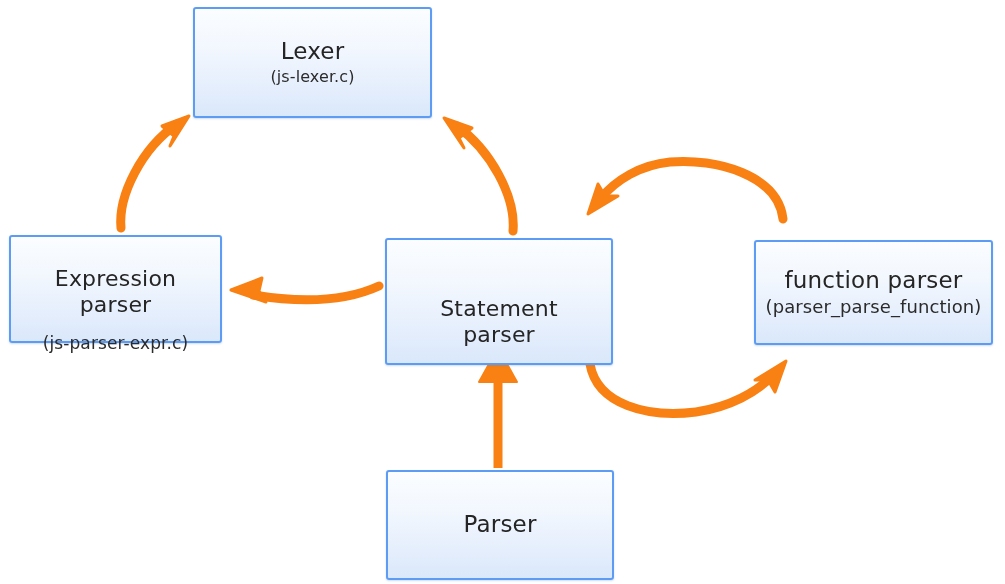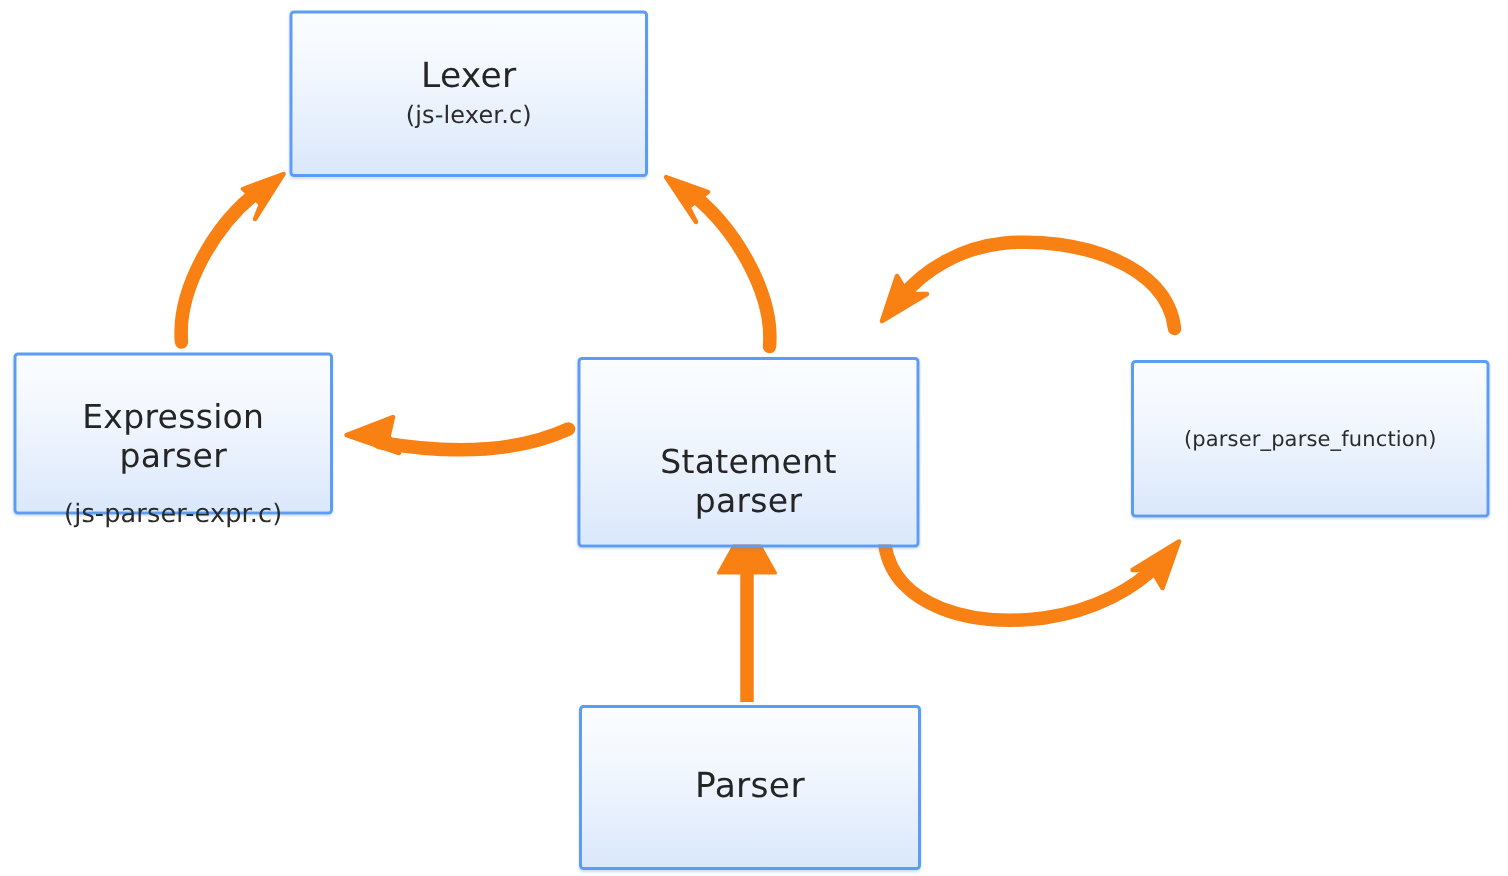--- a/index.html
+++ b/index.html
@@ -50,21 +50,21 @@
   }
   .node .subtitle {
     font-size: 16px;
     line-height: 1.2;
     letter-spacing: 0.1px;
     color: #2b2b2b;
     margin-top: 2px;
   }
   .node.compact .title { font-size: 22px; margin-top: 41px; }
   .node.compact .subtitle { font-size: 17px; margin-top: 15px; }
-  .node.wide .subtitle { font-size: 14px; }
+  .node.wide .subtitle { font-size: 18px; }
 </style>
 </head>
 <body>
 
 <div id="canvas">
 
   <svg id="arrow-layer" viewBox="0 0 1005 584" width="1005" height="584" xmlns="http://www.w3.org/2000/svg">
 
     <g>
       <path d="M 121 228 C 118 195 142 148 177 124" fill="none" stroke="#f98012" stroke-width="9" stroke-linecap="round"></path>
@@ -107,20 +107,21 @@
 parser</div>
     <div class="subtitle">(js-parser-expr.c)</div>
   </div>
 
   <div class="node compact" style="left:385px; top:238px; width:228px; height:127px;">
     <div class="title">Statement
 parser</div>
   </div>
 
   <div class="node wide" style="left:754px; top:240px; width:239px; height:105px;">
+    <div class="title">function parser</div>
     <div class="subtitle">(parser_parse_function)</div>
   </div>
 
   <div class="node wide" style="left:386px; top:470px; width:228px; height:110px;">
     <div class="title">Parser</div>
   </div>
 
 </div>
 
 </body></html>

